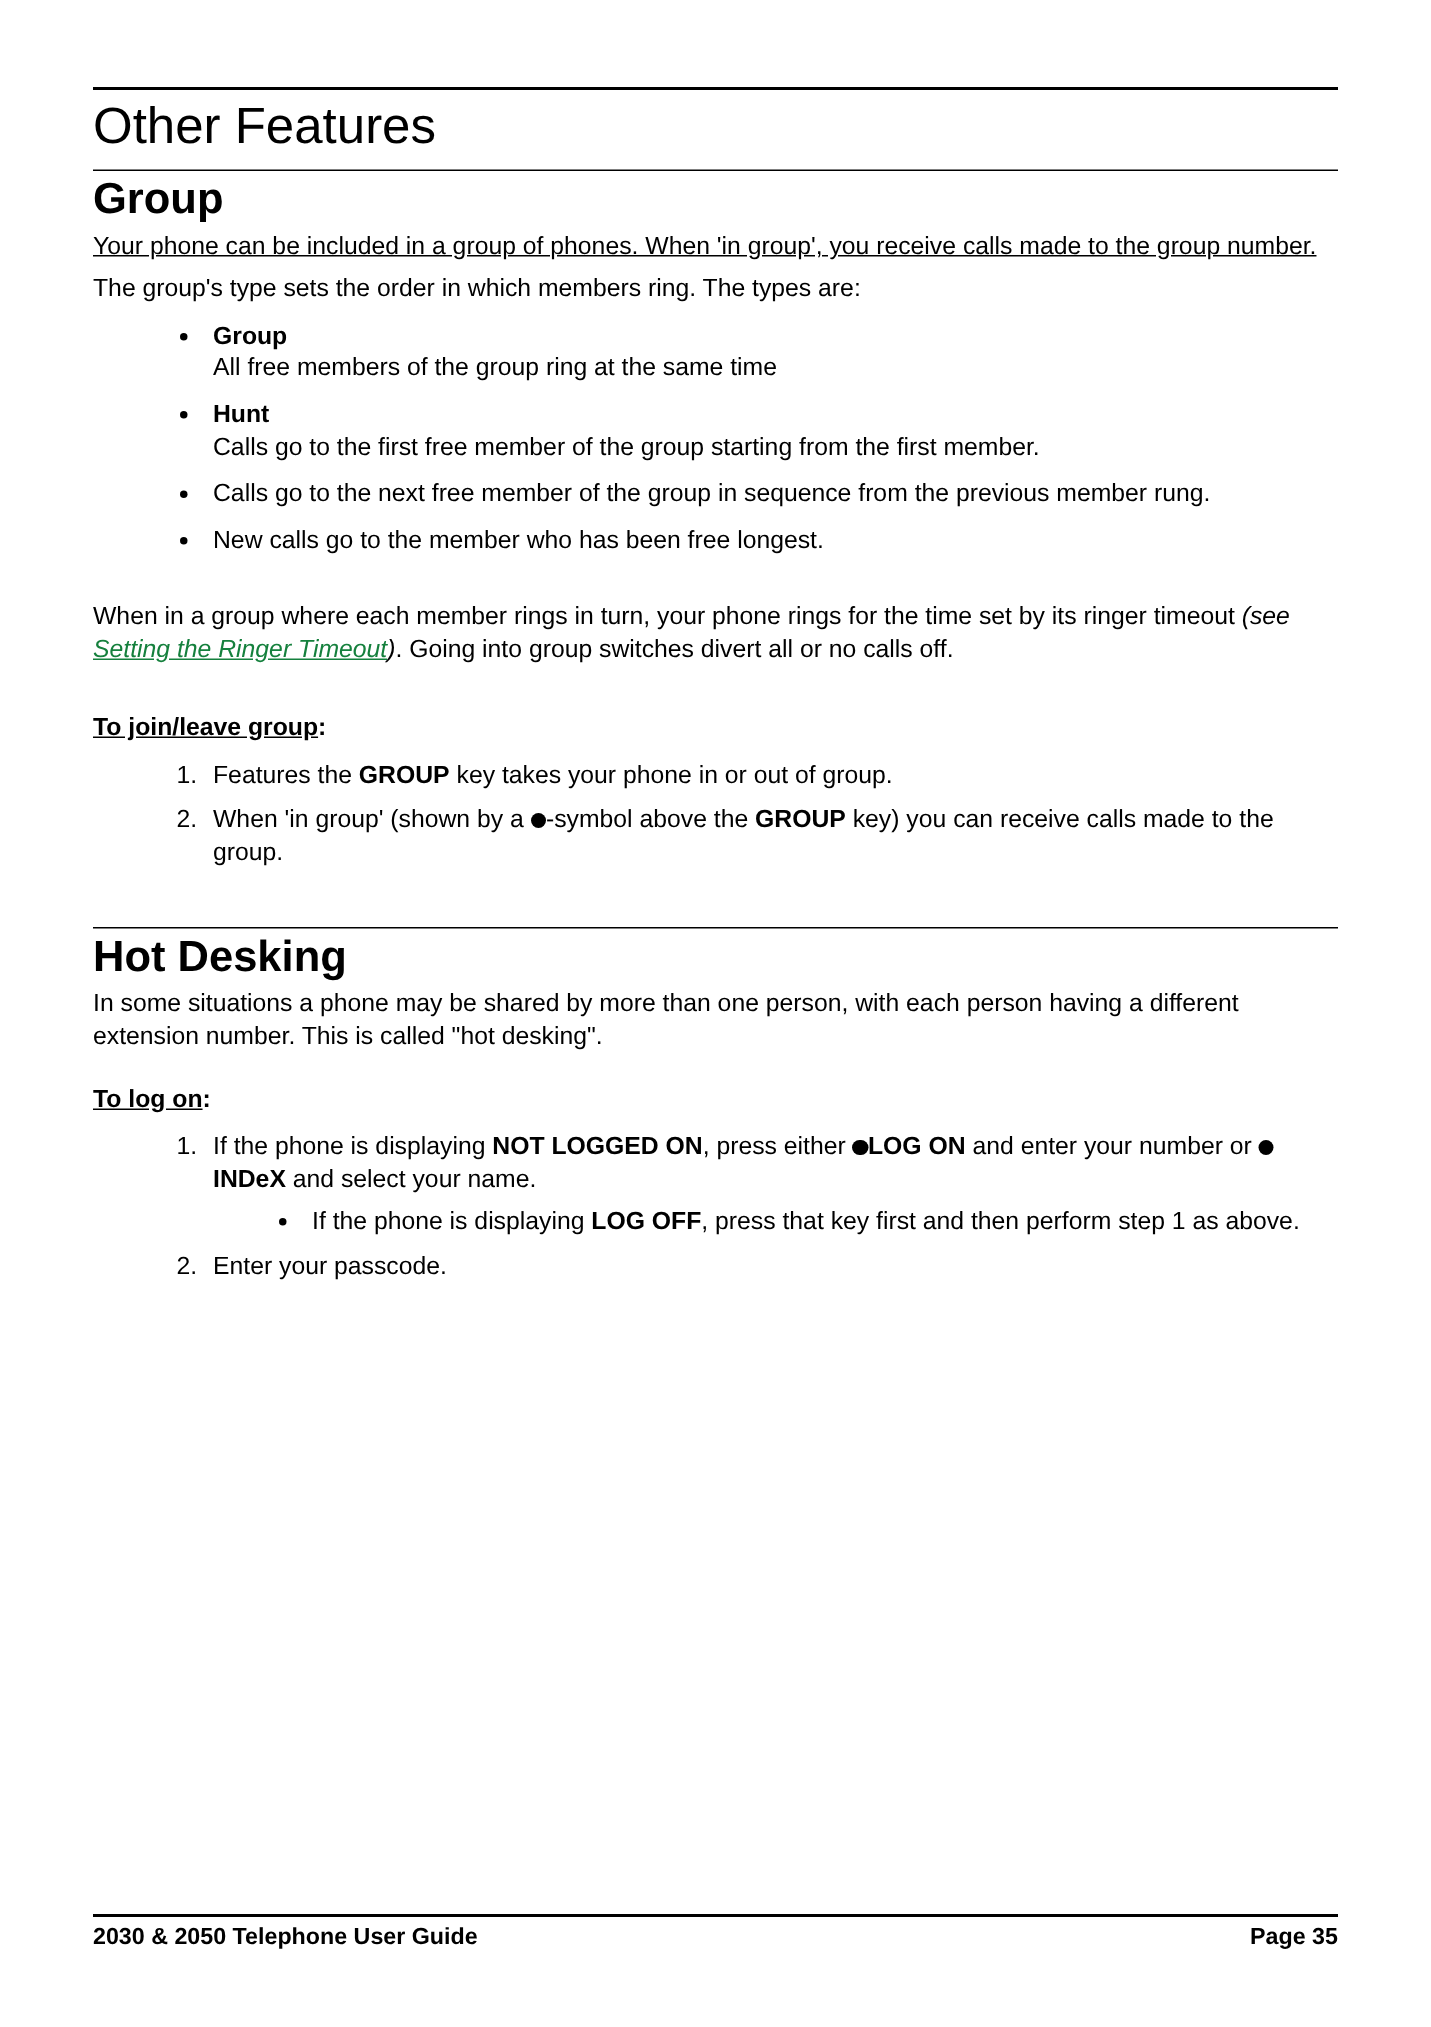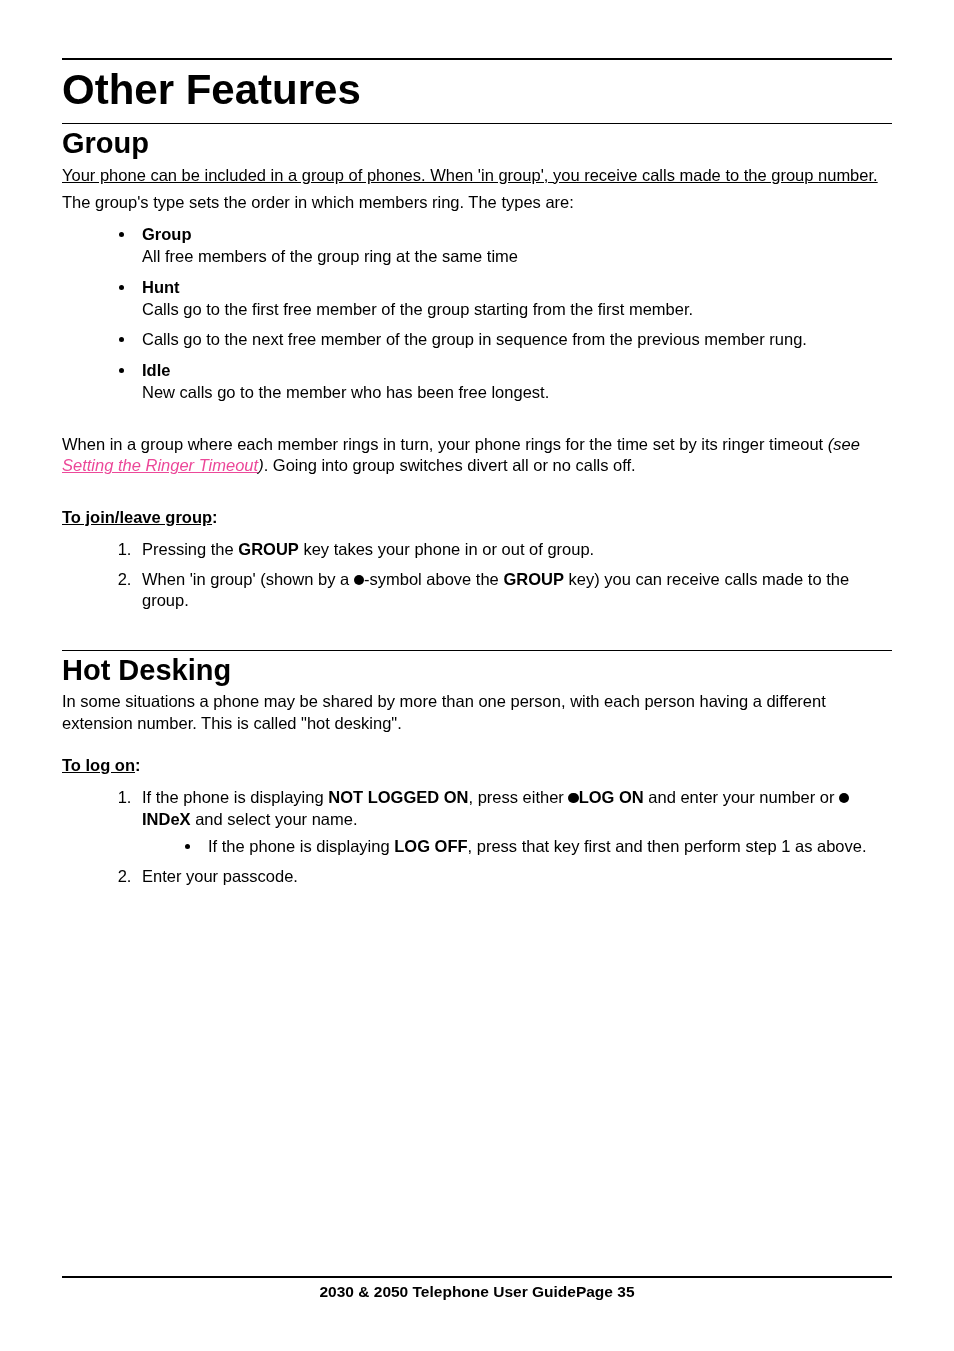--- a/index.html
+++ b/index.html
@@ -12,22 +12,22 @@
     padding: 58px 62px 48px 62px;
     position: relative;
     line-height: 1.32;
   }
   .top-rule {
     border: none;
     border-top: 2px solid #000;
     margin-bottom: 2px;
   }
   .h-chapter {
-    font-size: 42px;
-    font-weight: bold;
+    font-size: 34px;
+    font-weight: normal;
     margin-bottom: 0px;
   }
   .h-section-rule {
     border: none;
     border-top: 1.2px solid #000;
     margin-top: 6px;
     margin-bottom: 0px;
   }
   .h-section {
     font-size: 29px;
@@ -37,21 +37,21 @@
   .para { margin-top: 2px; margin-bottom: 10px; }
   .para-tight { margin-top: 2px; margin-bottom: 6px; text-decoration: underline; }
   ul.def-list {
     list-style: disc;
     padding-left: 48px;
     margin-left: 26px;
   }
   ul.def-list > li { margin-bottom: 9px; padding-left: 6px; }
   ul.def-list .term { font-weight: bold; display: block; }
   ul.def-list .desc { display: block; }
-  .link { color: #ec4899; }
+  .link { color: #15803d; }
   .subhead {
     font-weight: bold;
     margin-top: 20px;
     margin-bottom: 10px;
   }
   .subhead .ul { text-decoration: underline; }
   ol.steps {
     list-style: decimal;
     padding-left: 48px;
     margin-left: 26px;
@@ -72,21 +72,21 @@
     right: 62px;
     bottom: 48px;
   }
   .footer-rule {
     border: none;
     border-top: 2px solid #000;
     margin-bottom: 4px;
   }
   .footer-row {
     display: flex;
-    justify-content: center;
+    justify-content: space-between;
     font-weight: bold;
     font-size: 15.5px;
     line-height: 1.35;
   }
   .bullet-dot {
     display: inline-block;
     width: 0.62em;
     height: 0.62em;
     background: #000;
     border-radius: 50%;
@@ -110,34 +110,33 @@
     <span class="desc">All free members of the group ring at the same time</span>
   </li>
   <li>
     <span class="term">Hunt</span>
     <span class="desc">Calls go to the first free member of the group starting from the first member.</span>
   </li>
   <li>
     <span class="desc">Calls go to the next free member of the group in sequence from the previous member rung.</span>
   </li>
   <li>
-    <span class="term">Idle</span>
     <span class="desc">New calls go to the member who has been free longest.</span>
   </li>
 </ul>
 
 <p class="para" style="margin-top:30px;">
   <span>When in a group where each member rings in turn, your phone rings for the time set by its ringer timeout </span><i><span>(see </span><a href="#" class="link">Setting the Ringer Timeout</a><span>)</span></i><span>. Going into group switches divert all or no calls off.</span>
 </p>
 
 <p class="subhead" style="margin-top:30px;"><span class="ul">To join/leave group</span>:</p>
 
 <ol class="steps">
   <li>
-    <span>Pressing the </span><span class="bold">GROUP</span><span> key takes your phone in or out of group.</span>
+    <span>Features the </span><span class="bold">GROUP</span><span> key takes your phone in or out of group.</span>
   </li>
   <li>
     <span>When 'in group' (shown by a </span><span class="bullet-dot"></span><span>-symbol above the </span><span class="bold">GROUP</span><span> key) you can receive calls made to the group.</span>
   </li>
 </ol>
 
 <div class="section-gap"></div>
 
 <hr class="h-section-rule">
 <div class="h-section">Hot Desking</div>

